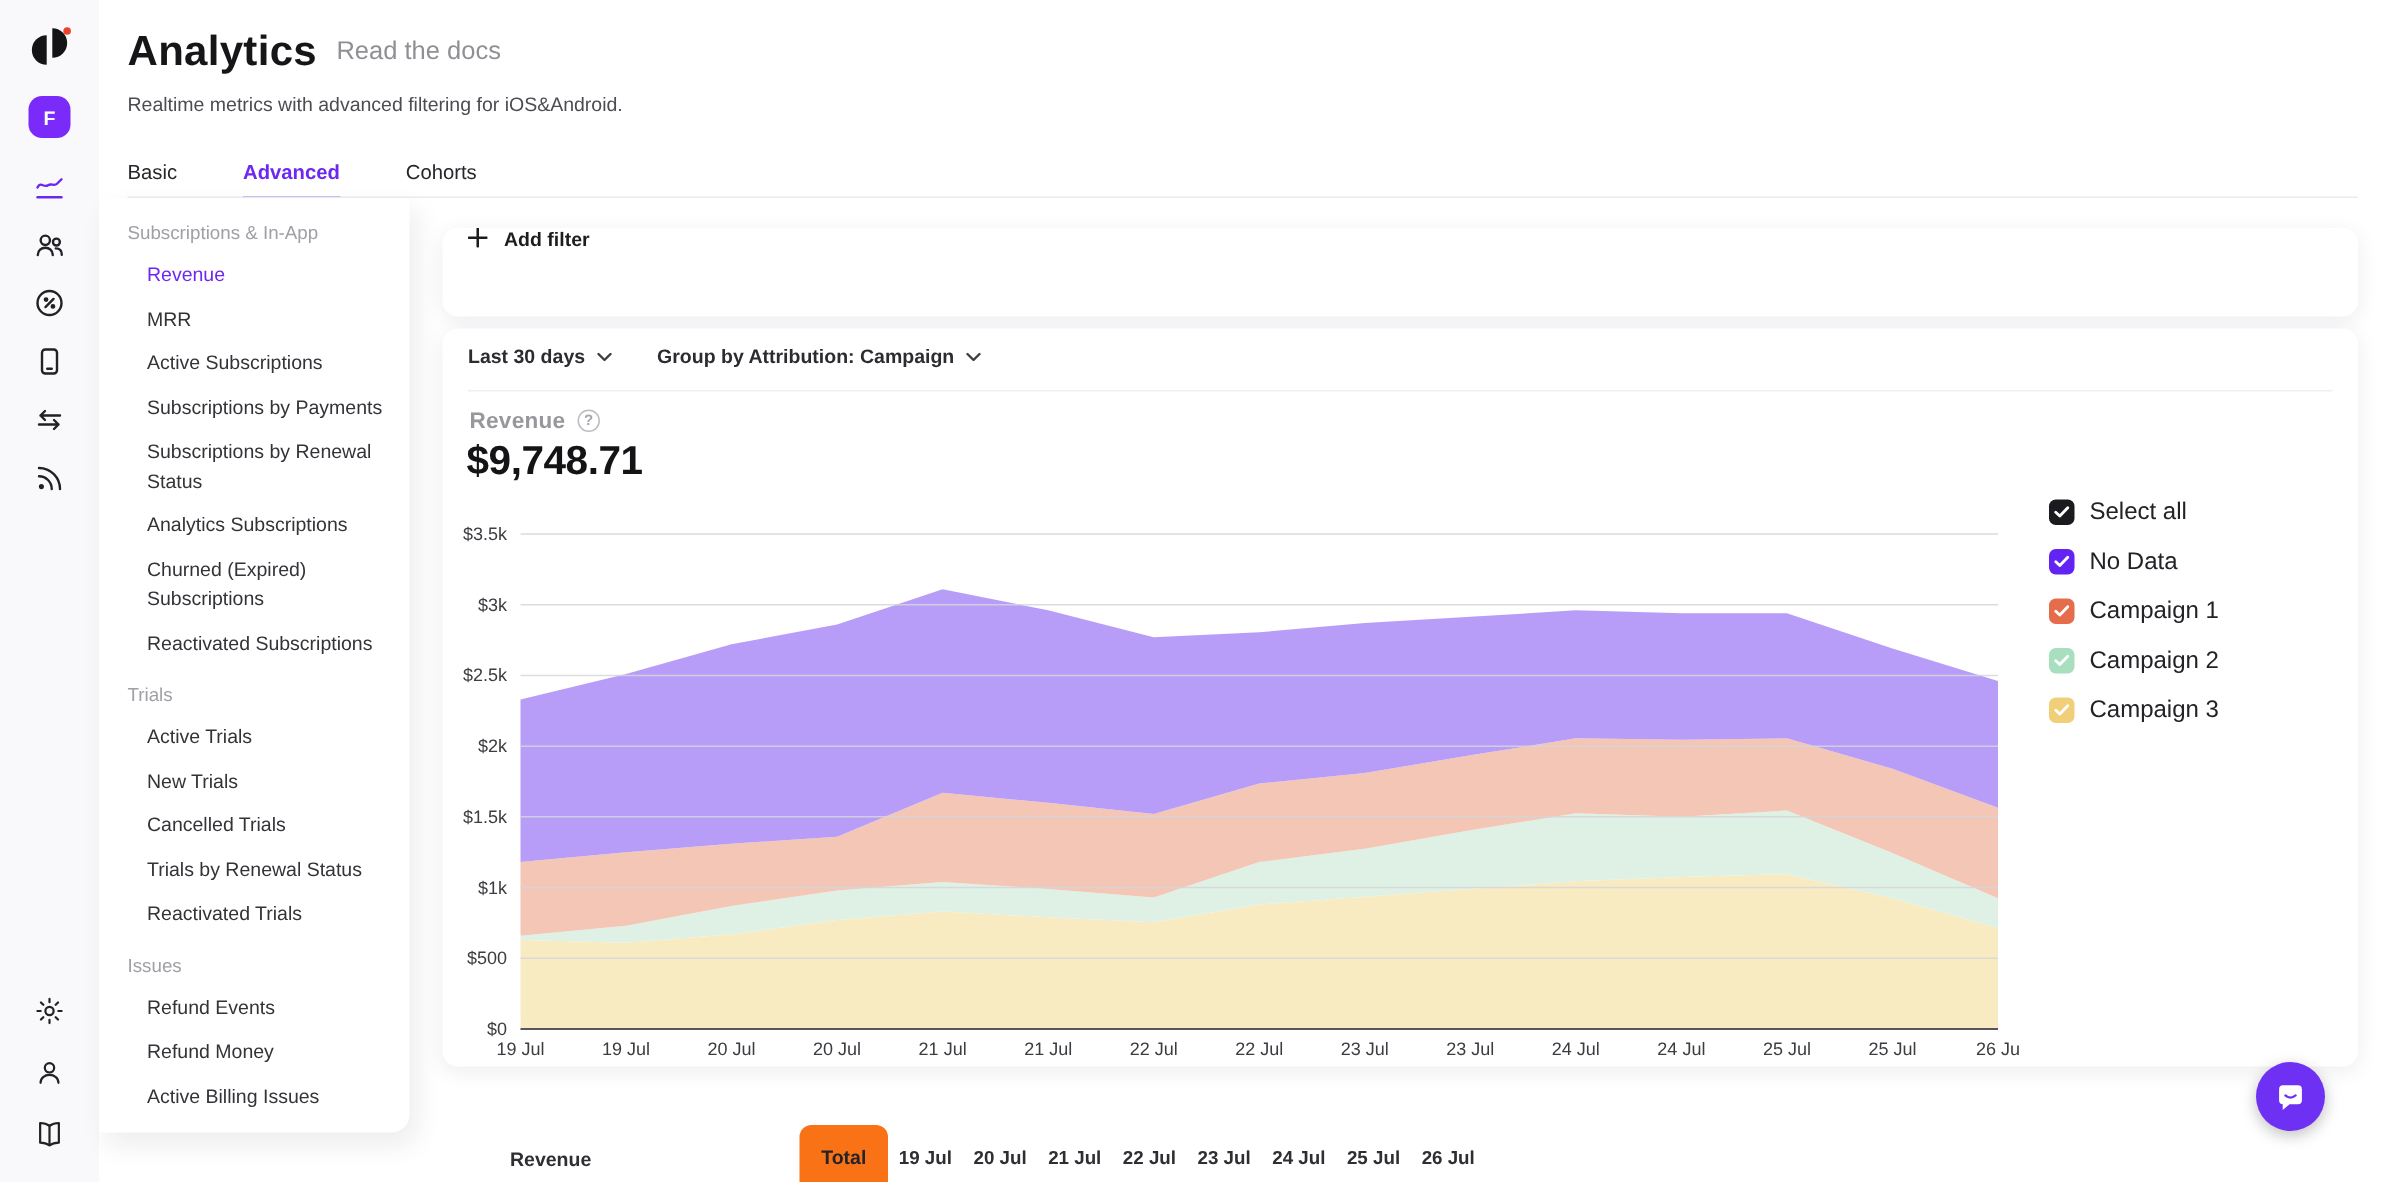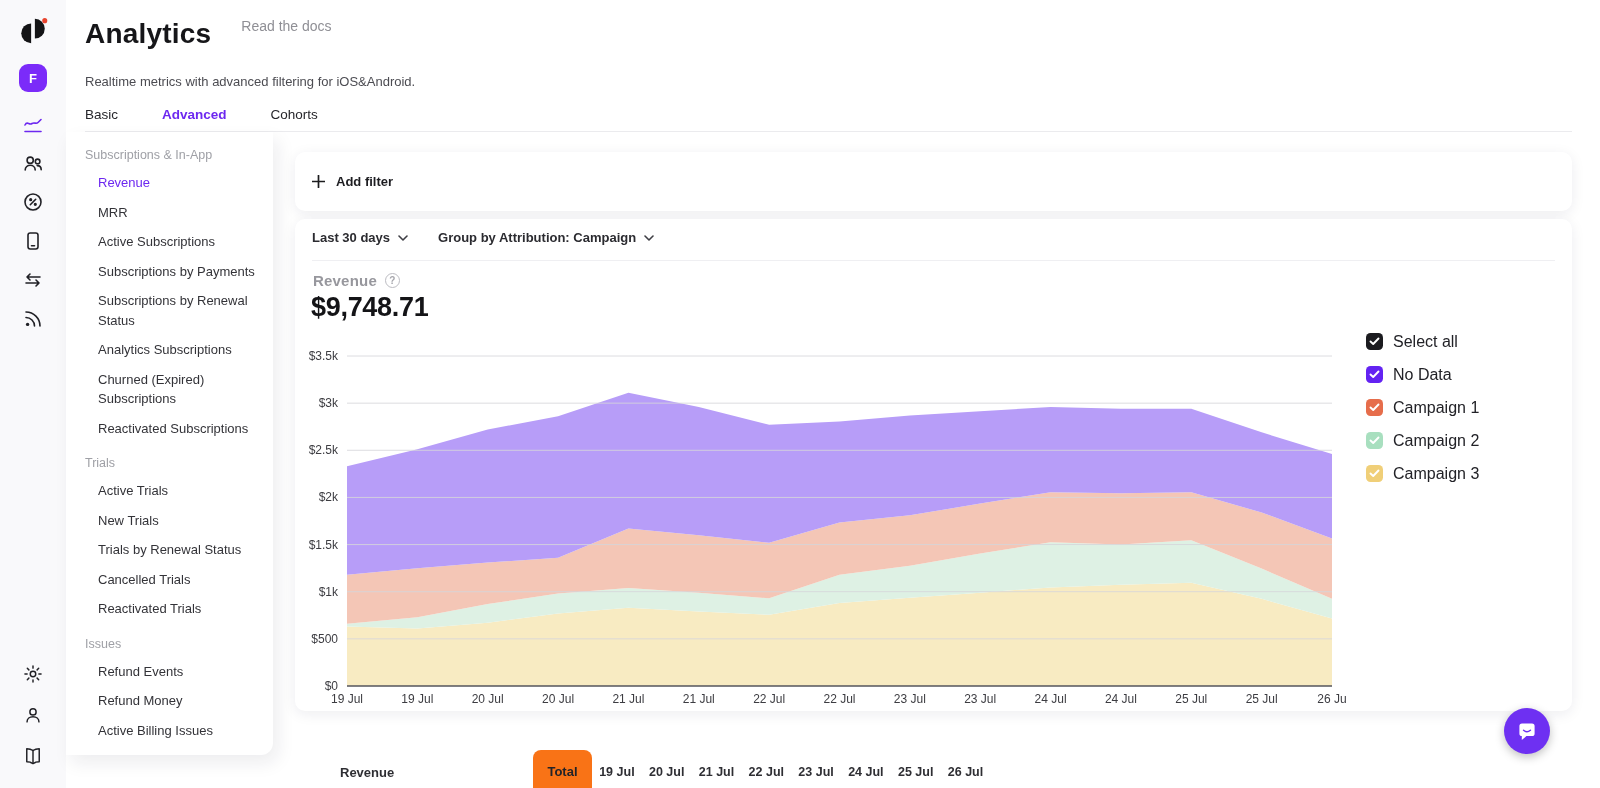--- a/index.html
+++ b/index.html
@@ -14,43 +14,43 @@
   .avatar{margin-top:16px;width:28px;height:28px;border-radius:9px;background:#7b2bf9;
           color:#fff;font-size:13px;font-weight:bold;display:flex;align-items:center;justify-content:center;cursor:pointer}
   .rail-group{display:flex;flex-direction:column;align-items:center;gap:15px;margin-top:20px}
   .rail-bottom{margin-top:auto;padding-bottom:20px;display:flex;flex-direction:column;align-items:center;gap:17px}
   .icon-btn{width:24px;height:24px;cursor:pointer;display:flex;align-items:center;justify-content:center}
   svg.ic{stroke:#212126;fill:none;stroke-width:1.6;stroke-linecap:round;stroke-linejoin:round}
   svg.ic.active{stroke:#6d28f0}
 
   
   .header{position:absolute;left:85px;top:18px}
-  .title-row{display:flex;gap:30px}
+  .title-row{display:flex;align-items:flex-end;gap:13px}
   .page-title{font-size:28px;font-weight:bold;letter-spacing:.2px;color:#161619}
-  .docs-link{font-size:14px;color:#8f8f95;padding-bottom:6px;cursor:pointer}
-  .subtitle{font-size:13px;color:#4c4c52;margin-top:24px}
+  .docs-link{font-size:17px;color:#8f8f95;padding-bottom:6px;cursor:pointer}
+  .subtitle{font-size:13px;color:#4c4c52;margin-top:12px}
 
   
   .tabs{position:absolute;left:85px;top:107px;display:flex;gap:44px;font-size:13.5px}
   .tab{padding-bottom:9px;cursor:pointer;color:#26262b}
   .tab.active{color:#6d28f0;border-bottom:2px solid #6d28f0;font-weight:bold}
   .tabs-divider{position:absolute;left:85px;top:131px;width:1487px;height:1px;background:#ebebee}
 
   
   .side-panel{position:absolute;left:66px;top:132px;width:207px;height:623px;background:#fff;
               border-radius:0 0 12px 0;box-shadow:5px 8px 18px rgba(25,25,50,.08);
               padding:16px 8px 0 19px;overflow:hidden}
   .side-sec{font-size:12.5px;color:#9fa0a6;margin:13px 0 6px}
   .side-sec.first{margin-top:0}
   .side-item{font-size:13px;color:#333338;padding:5px 0 5px 13px;line-height:1.5;cursor:pointer}
   .side-item.active{color:#6d28f0}
 
   
   .card{position:absolute;background:#fff;border-radius:10px;box-shadow:0 3px 14px rgba(25,25,60,.08)}
-  .card.filter{left:295px;top:152px;width:1277px;height:59px;display:flex;align-items:center;
+  .card.filter{left:295px;top:152px;width:1277px;height:59px;display:flex;
                padding-left:17px;gap:11px;font-size:13px;font-weight:bold;color:#1d1d21;cursor:pointer}
   .card.chartcard{left:295px;top:219px;width:1277px;height:492px;overflow:hidden}
 
   .controls{position:absolute;left:17px;top:11px;display:flex;gap:30px}
   .control{display:flex;align-items:center;gap:8px;font-size:13px;font-weight:bold;color:#2b2b30;cursor:pointer}
   .cdivider{position:absolute;left:17px;right:17px;top:41px;height:1px;background:#efeff2}
   .metric-label{position:absolute;left:18px;top:53px;display:flex;gap:8px;align-items:center;
                 font-size:15px;font-weight:bold;color:#97979d;letter-spacing:.2px}
   .help{width:15px;height:15px;border:1.4px solid #bcbcc2;border-radius:50%;color:#a6a6ac;
         font-size:10px;font-weight:bold;display:flex;align-items:center;justify-content:center;cursor:pointer}
@@ -175,22 +175,22 @@
     <div class="side-item">MRR</div>
     <div class="side-item">Active Subscriptions</div>
     <div class="side-item">Subscriptions by Payments</div>
     <div class="side-item">Subscriptions by Renewal Status</div>
     <div class="side-item">Analytics Subscriptions</div>
     <div class="side-item">Churned (Expired) Subscriptions</div>
     <div class="side-item">Reactivated Subscriptions</div>
     <div class="side-sec">Trials</div>
     <div class="side-item">Active Trials</div>
     <div class="side-item">New Trials</div>
+    <div class="side-item">Cancelled Trials</div>
     <div class="side-item">Trials by Renewal Status</div>
-    <div class="side-item">Cancelled Trials</div>
     <div class="side-item">Reactivated Trials</div>
     <div class="side-sec">Issues</div>
     <div class="side-item">Refund Events</div>
     <div class="side-item">Refund Money</div>
     <div class="side-item">Active Billing Issues</div>
   </div>
 
 <div class="card filter">
   <svg width="13" height="13" viewBox="0 0 13 13">
     <path d="M6.5,0.5 V12.5 M0.5,6.5 H12.5" stroke="#1c1c1e" stroke-width="1.7" stroke-linecap="round"></path>

